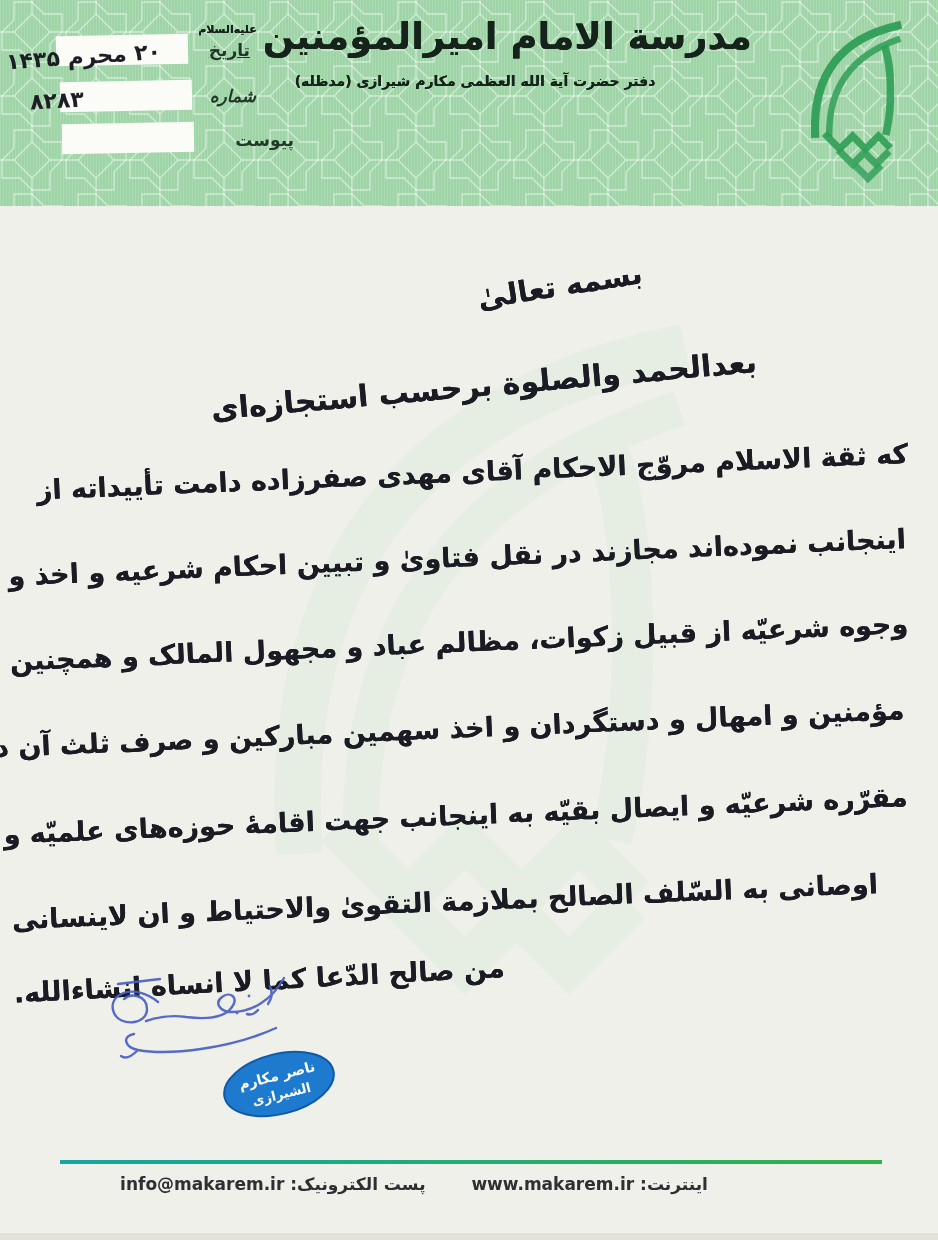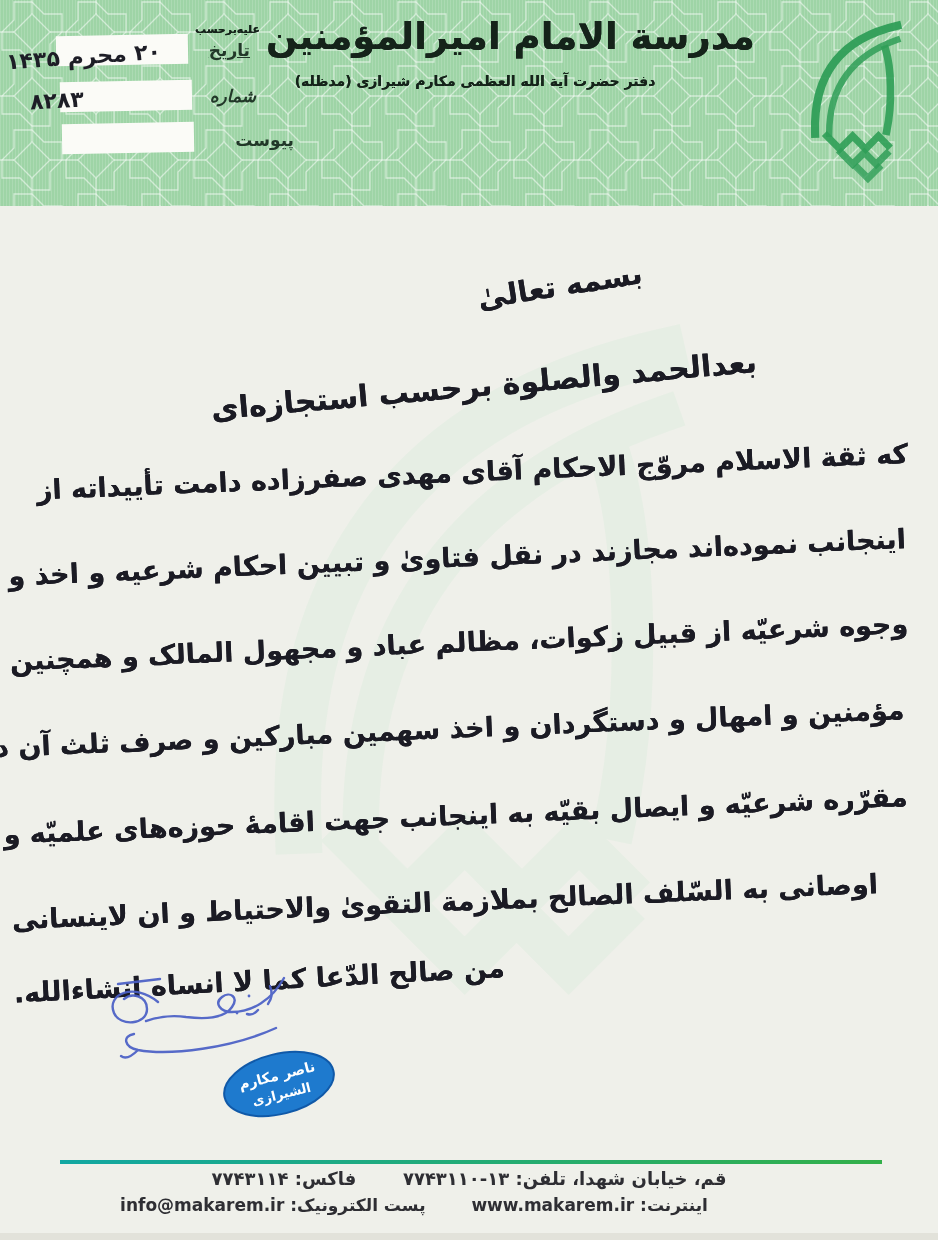--- a/index.html
+++ b/index.html
@@ -96,21 +96,21 @@
         <path d="M38 118 l10 10 10-10 10 10 9-9" stroke-width="6" opacity="0.85"></path>
         <path d="M52 131 l9 9 9-9" stroke-width="6" opacity="0.8"></path>
       </g>
     </svg>
 
     <div class="header-center">
       <div class="hdr-title">
         <span>مدرسة الامام امیرالمؤمنین</span>
         <span class="hdr-honorific">
           <span>علیه</span>
-          <span>برحسب</span>
+          <span>السلام</span>
         </span>
       </div>
       <div class="hdr-office">دفتر حضرت آیة الله العظمی مکارم شیرازی (مدظله)</div>
     </div>
 
     <div class="field-box fb-1"></div>
     <div class="field-box fb-2"></div>
     <div class="field-box fb-3"></div>
     <div class="field-label fl-1">تاریخ</div>
     <div class="field-label fl-2">شماره</div>
@@ -156,27 +156,20 @@
   <svg class="stamp" viewBox="0 0 130 80" xmlns="http://www.w3.org/2000/svg">
     <g transform="rotate(-14 65 40)">
       <ellipse cx="65" cy="40" rx="56" ry="30" fill="#1e7ace" stroke="#1059a8" stroke-width="2"></ellipse>
       <text x="65" y="36" font-size="14" fill="#ffffff" text-anchor="middle">ناصر مکارم</text>
       <text x="65" y="55" font-size="13" fill="#ffffff" text-anchor="middle">الشیرازی</text>
     </g>
   </svg>
 
   <div class="footer-line"></div>
   <div class="footer-text">
-    <div class="ft-1">
-      <span>قم، خیابان شهدا، تلفن:</span>
-      <span class="ltr">۷۷۴۳۱۱۰-۱۳</span>
-      <span class="ft-gap"></span>
-      <span>فاکس:</span>
-      <span>۷۷۴۳۱۱۴</span>
-    </div>
     <div class="ft-2">
       <span>اینترنت:</span>
       <span class="ltr">www.makarem.ir</span>
       <span class="ft-gap"></span>
       <span>پست الکترونیک:</span>
       <span class="ltr">info@makarem.ir</span>
     </div>
   </div>
 
   <div class="scan-strip"></div>

